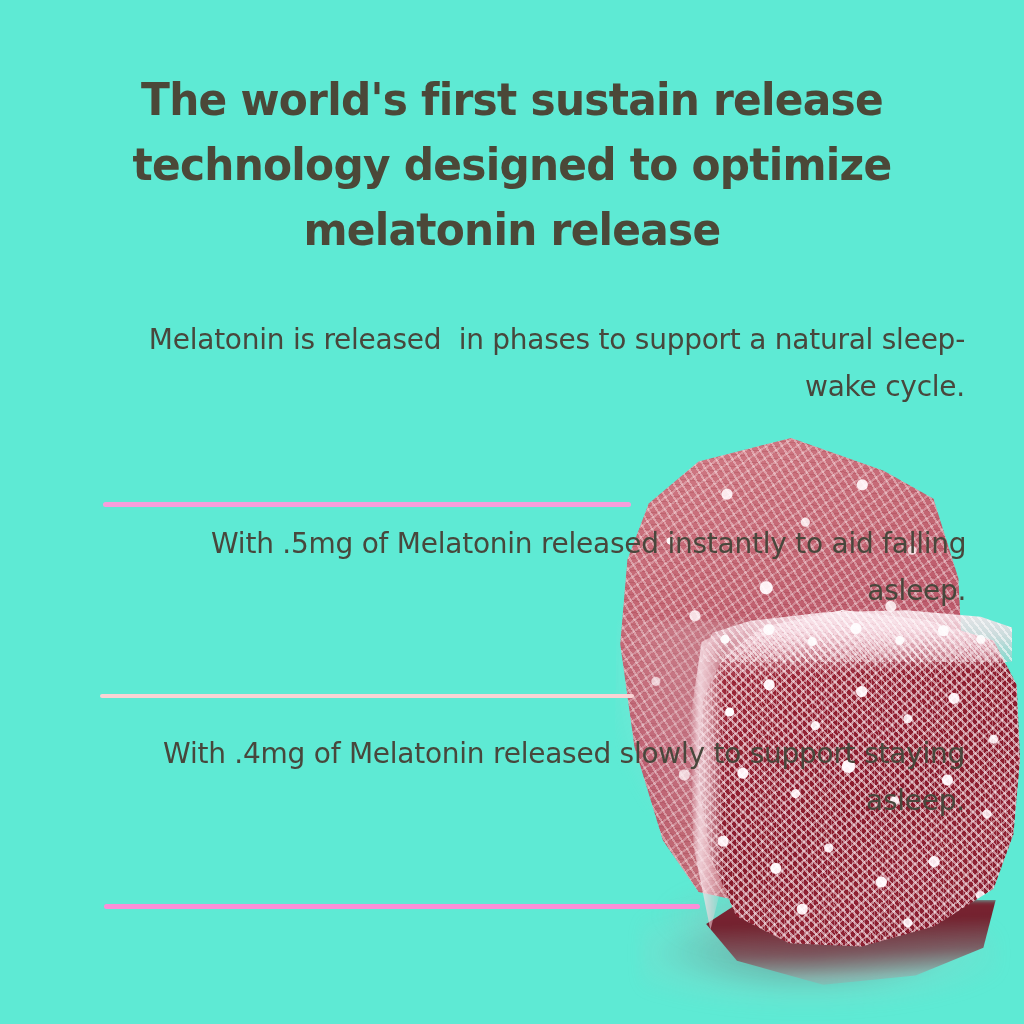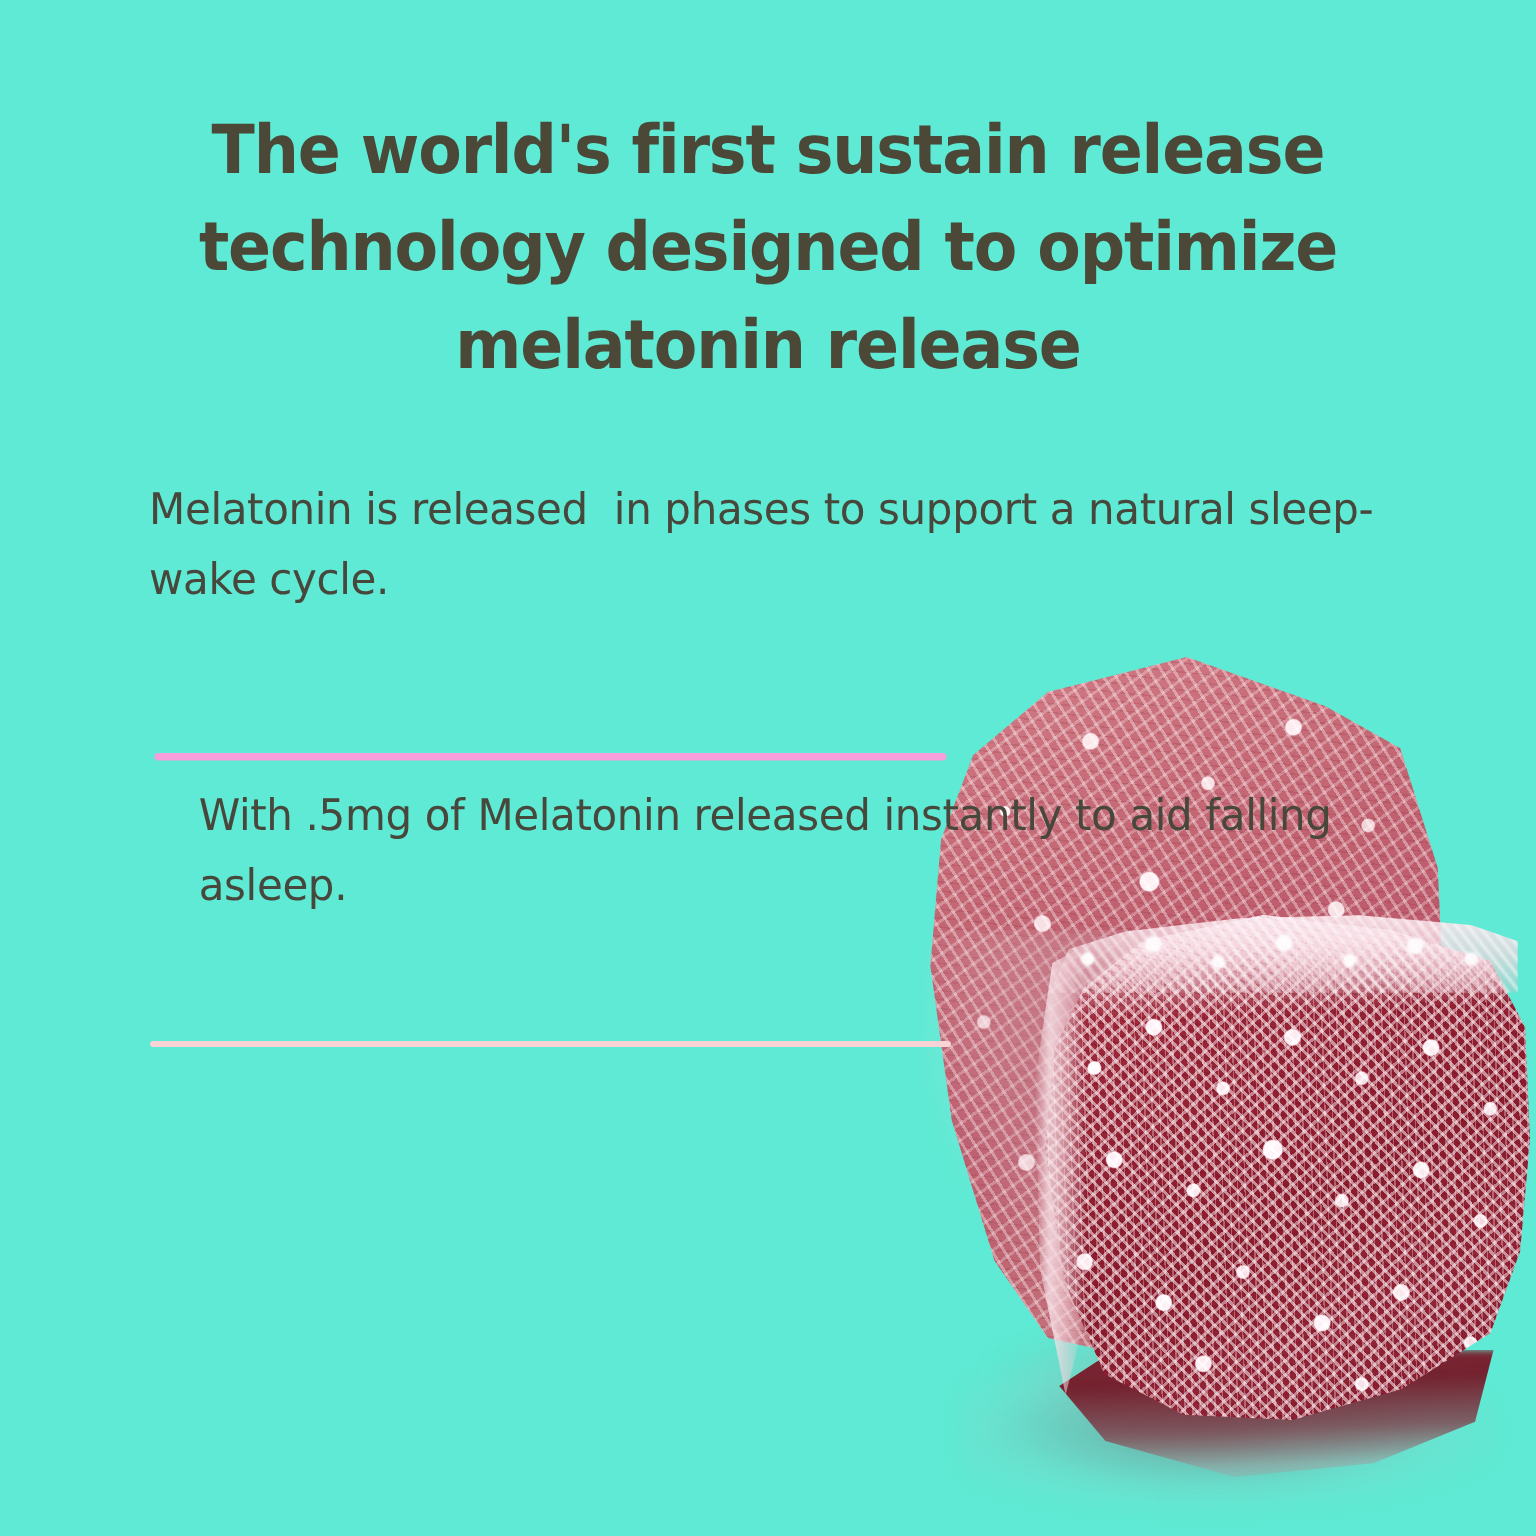--- a/index.html
+++ b/index.html
@@ -32,20 +32,21 @@
     transform:scaleX(0.94);
     transform-origin:50% 0;
   }
 
   
   .phase-stack {
     position:absolute;
     left:0; top:316px;
     width:1000px;
     z-index:5;
+    text-align:right;
   }
 
   .phase {
     position:relative;
   }
 
   .phase-text {
     color:#48473c;
     font-family:"DejaVu Sans", sans-serif;
     font-weight:400;
@@ -292,16 +293,20 @@
     <div class="phase phase-1" style="height:188px;">
       <div class="phase-text">Melatonin is released  in phases to support a natural sleep-wake cycle.</div>
       <div class="divider" style="left:103px; top:186px; width:528px; background:#f79edb;"></div>
     </div>
 
     <div class="phase phase-2" style="height:204px; padding-top:16px;padding-left:36px;">
       <div class="phase-text">With .5mg of Melatonin released instantly to aid falling asleep.</div>
       <div class="divider" style="left:100px; top:190px; width:534px; background:#fad3d4; height:4px;"></div>
     </div>
 
+    <div class="phase phase-3" style="height:210px; padding-top:22px;">
+      <div class="phase-text">With .4mg of Melatonin released slowly to support staying asleep.</div>
+      <div class="divider" style="left:104px; top:196px; width:596px; background:#fa8fd8;"></div>
+    </div>
 
   </div>
 
 </div>
 
 </body></html>

